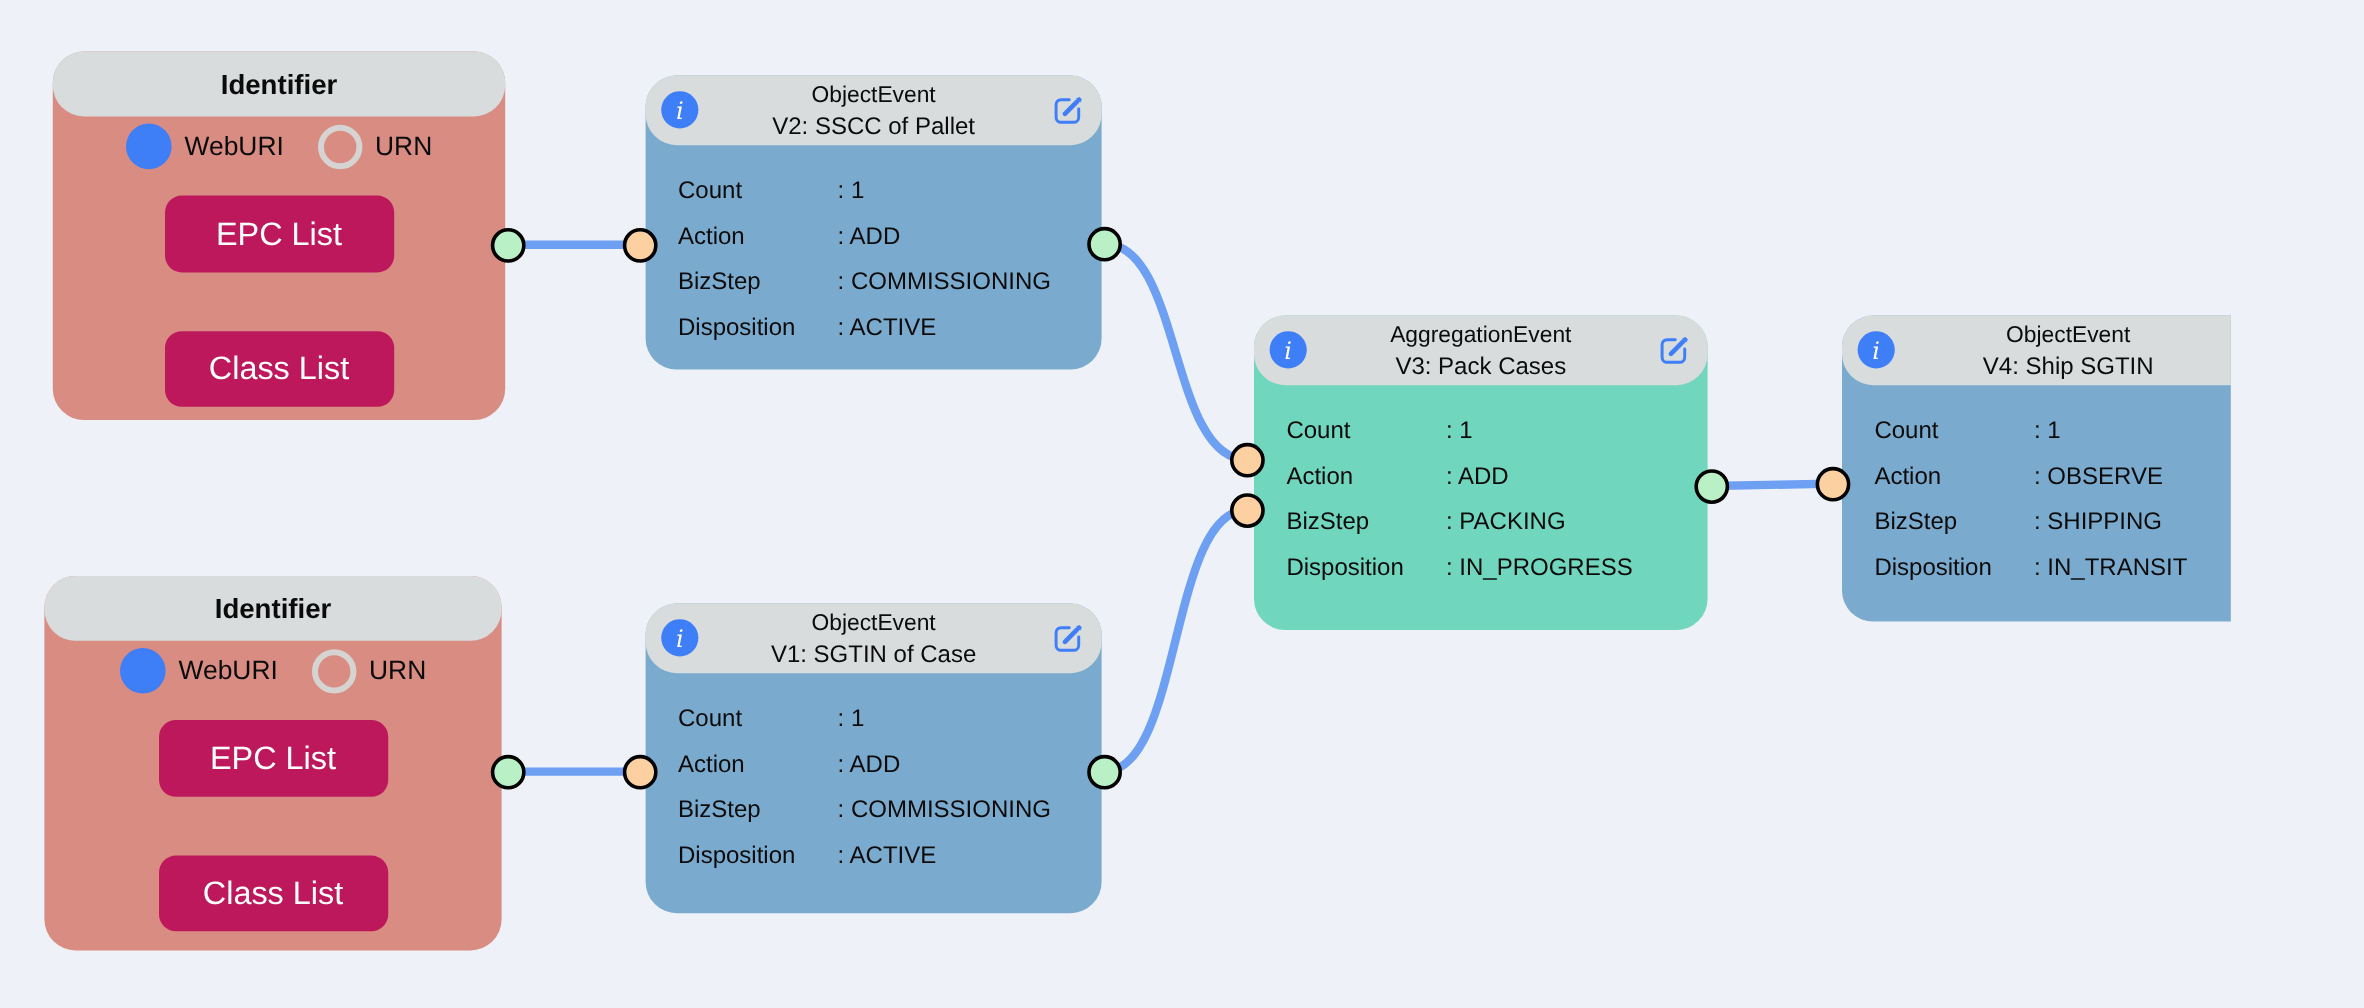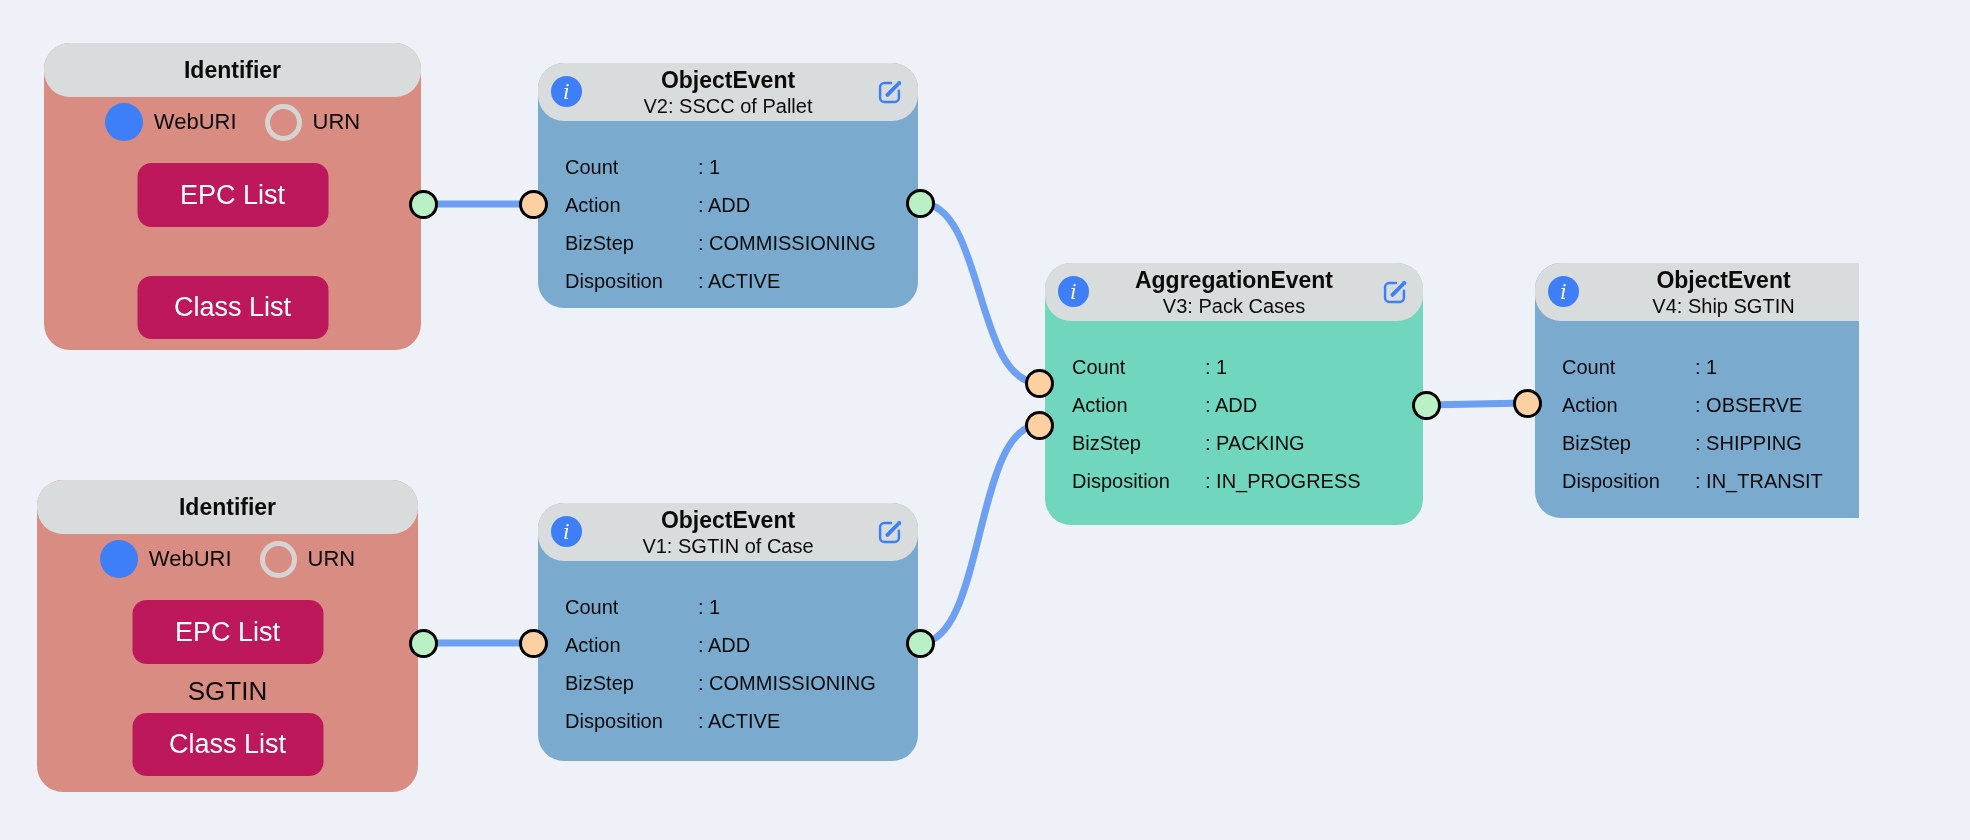--- a/index.html
+++ b/index.html
@@ -10,30 +10,30 @@
   .node{position:absolute;border-radius:26px;}
   .node.identifier{background:#d98c82;}
   .node.event-blue{background:#7aabcf;}
   .node.event-teal{background:#70d6bd;}
   .node-header{
     position:absolute;left:0;top:0;right:0;background:#d8dcdc;border-radius:26px;
     display:flex;flex-direction:column;align-items:center;justify-content:center;
   }
   .identifier .node-header{height:54px;font-size:23px;font-weight:bold;}
   .event .node-header{height:58px;}
-  .ev-title{font-size:23px;font-weight:bold;line-height:28px;}
+  .ev-title{font-size:19px;font-weight:normal;line-height:28px;}
   .ev-sub{font-size:20px;line-height:24px;}
   .info-icon{
     position:absolute;left:13px;top:13px;width:31px;height:31px;border-radius:50%;
     background:#3e7ef7;color:#fff;display:flex;align-items:center;justify-content:center;
     font-family:"DejaVu Serif",serif;font-style:italic;font-size:20px;cursor:pointer;
   }
   .edit-icon{position:absolute;right:13px;top:14px;width:31px;height:31px;cursor:pointer;}
   .rows{position:absolute;top:85px;left:27px;right:8px;}
-  .row{height:38px;display:flex;align-items:center;font-size:20px;}
+  .row{height:38px;display:flex;align-items:flex-start;font-size:20px;}
   .row-label{width:133px;flex-shrink:0;}
   .row-value{white-space:nowrap;}
   .radio-row{
     position:absolute;top:60px;left:0;right:0;display:flex;justify-content:center;
     align-items:center;gap:28px;font-size:22px;
   }
   .radio-opt{display:flex;align-items:center;gap:11px;cursor:pointer;}
   .radio-dot.selected{width:38px;height:38px;border-radius:50%;background:#3e7ef7;}
   .radio-dot.unselected{width:37px;height:37px;border-radius:50%;border:5px solid #d6d4d2;box-sizing:border-box;}
   .blue-btn{
@@ -77,21 +77,20 @@
       <span class="radio-opt">
         <span class="radio-dot selected"></span>
         <span>WebURI</span>
       </span>
       <span class="radio-opt">
         <span class="radio-dot unselected"></span>
         <span>URN</span>
       </span>
     </div>
     <button class="blue-btn epc">EPC List</button>
-    <div class="id-type">SGTIN</div>
     <button class="blue-btn cls">Class List</button>
   </div>
 
   <div class="node event event-blue" style="left:538px;top:63px;width:380px;height:245px">
     <div class="node-header">
       <span class="info-icon">i</span>
       <span class="ev-title">ObjectEvent</span>
       <span class="ev-sub">V2: SSCC of Pallet</span>
       <svg class="edit-icon" viewBox="0 0 24 24">
         <path d="M13.2 4.7H8c-1.9 0-3.3 1.4-3.3 3.3v8c0 1.9 1.4 3.3 3.3 3.3h8c1.9 0 3.3-1.4 3.3-3.3v-5.3" fill="none" stroke="#3e7ef7" stroke-width="1.9" stroke-linecap="round"></path>

